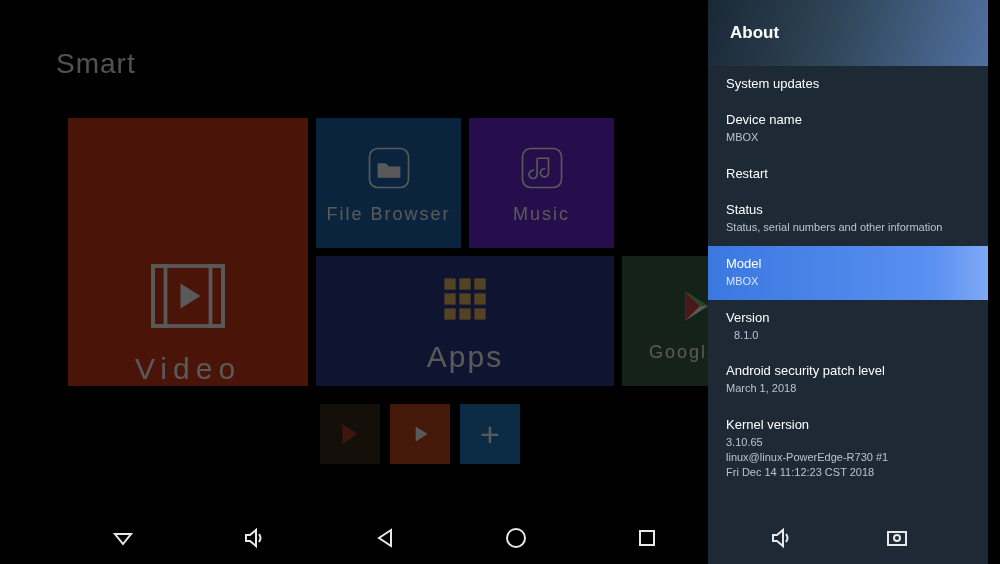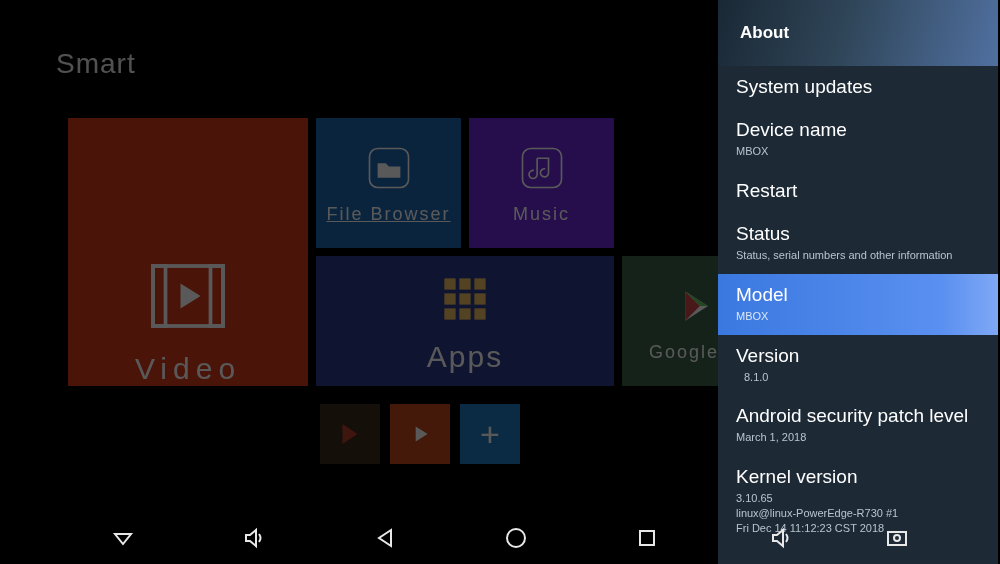--- a/index.html
+++ b/index.html
@@ -36,21 +36,21 @@
   .tile {
     display: flex;
     flex-direction: column;
     align-items: center;
     justify-content: center;
     color: #fff;
     font-size: 17px;
   }
   .tile-video { grid-row: 1 / span 2; background: #d63a1a; justify-content: flex-end; }
   .tile-browser { background: #3a2aa8; }
-  .tile-filebrowser { background: #1e67b0; text-decoration: underline; }
+  .tile-filebrowser { background: #1e67b0; }
   .tile-music { background: #6d28d9; }
   .tile-apps { grid-column: 2 / span 2; background: #2a3a8c; flex-direction: column; gap: 11px; }
   .tile-play { background: #3a614b; }
   .tile svg { width: 52px; height: 52px; }
   .tile-video svg { width: 80px; height: 80px; }
   .tile-label { margin-top: 10px; font-size: 18px; letter-spacing: 2px; }
   .tile-video .tile-label { font-size: 30px; letter-spacing: 6px; margin-top: 16px; }
   .tile-apps .tile-label { font-size: 30px; letter-spacing: 2px; margin: 0; }
 
   .dock {
@@ -63,21 +63,21 @@
     display: flex; align-items: center; justify-content: center;
     font-size: 28px; color: #fff;
   }
   .dock-a { background: #3a2a1a; }
   .dock-b { background: #c6471e; }
   .dock-c { background: #1e7ac0; }
 
   
   .about-panel {
     position: absolute;
-    top: 0; right: 2px;
+    top: 0; right: 12px;
     width: 280px; height: 564px;
     background: #1d2a36;
     display: flex;
     flex-direction: column;
   }
   .about-header {
     height: 66px;
     display: flex;
     align-items: center;
     padding-left: 22px;
@@ -89,21 +89,21 @@
   .about-item {
     padding: 10px 18px 11px 18px;
     display: flex;
     flex-direction: column;
     justify-content: center;
     gap: 3px;
   }
   .about-item.selected {
     background: linear-gradient(90deg, #3a78e0 0%, #5a90f0 80%, #7fa8f5 100%);
   }
-  .about-title { font-size: 19px; color: #fff; }
+  .about-title { font-size: 13px; color: #fff; }
   .about-sub { font-size: 11px; color: #b9c4cf; line-height: 1.35; }
   .about-item.selected .about-sub { color: #dce6f5; }
 
   
   .navbar {
     position: absolute;
     left: 0; right: 0; bottom: 0;
     height: 52px;
     display: flex;
     justify-content: space-between;

